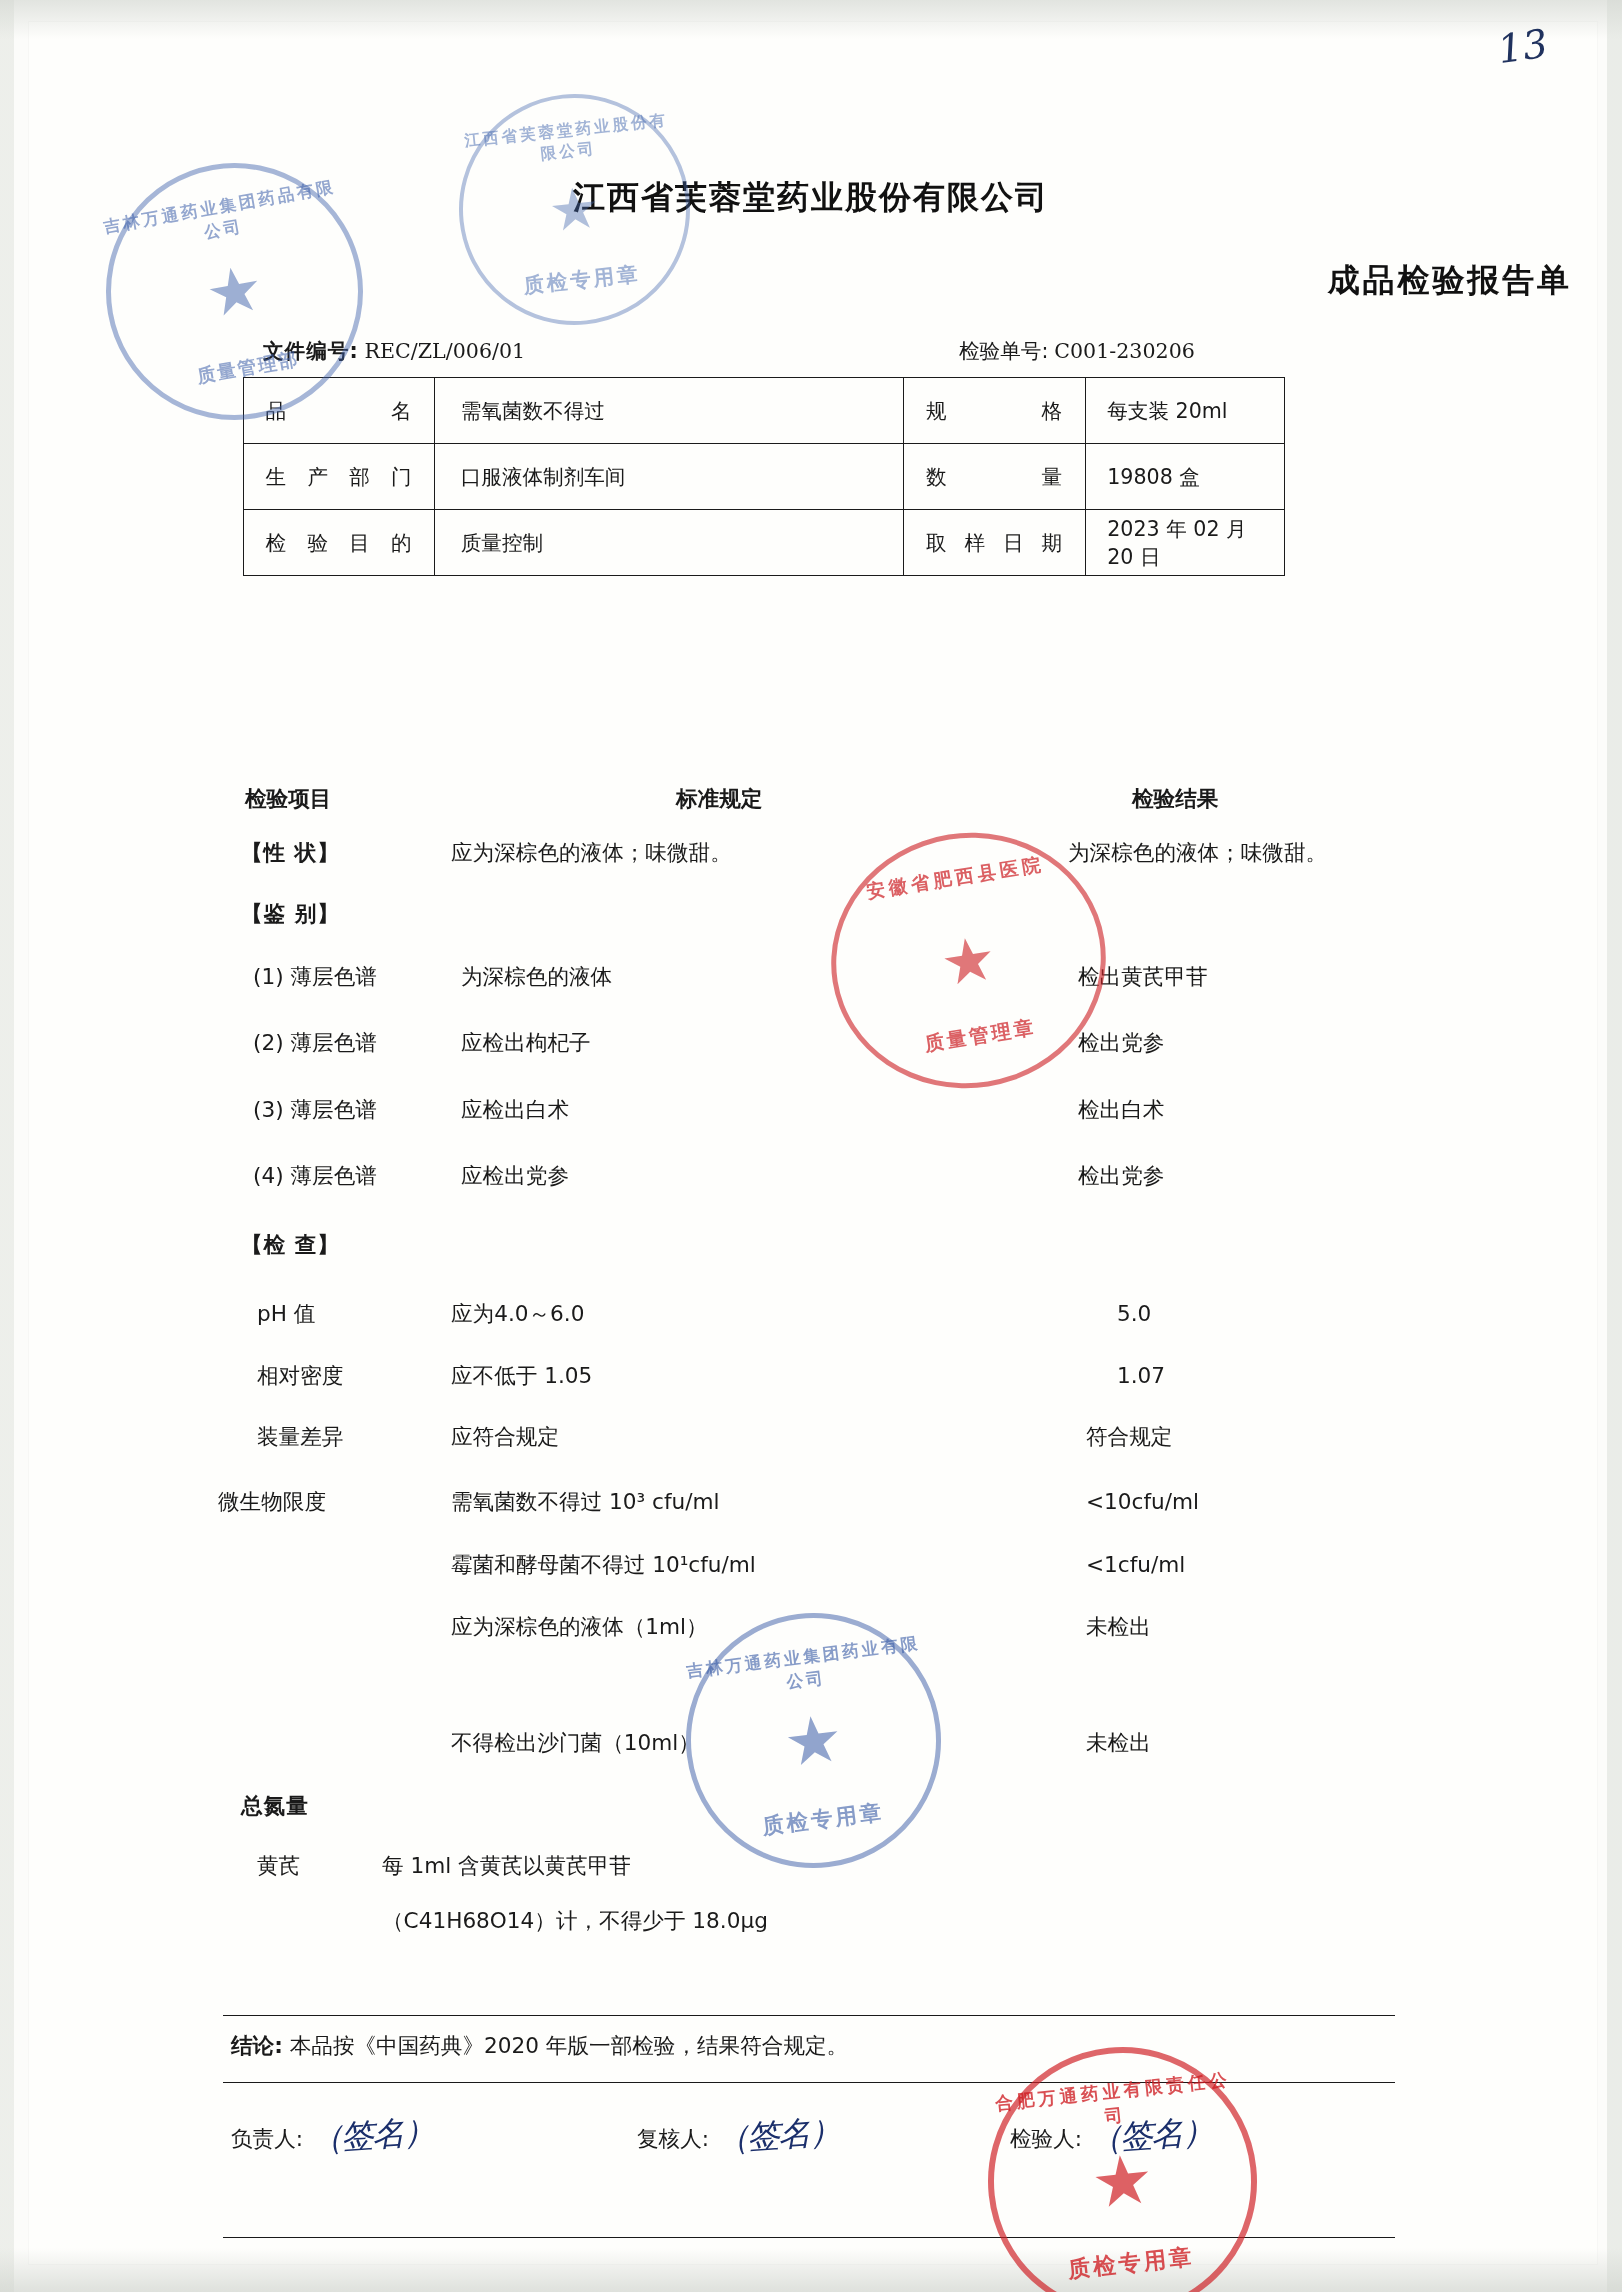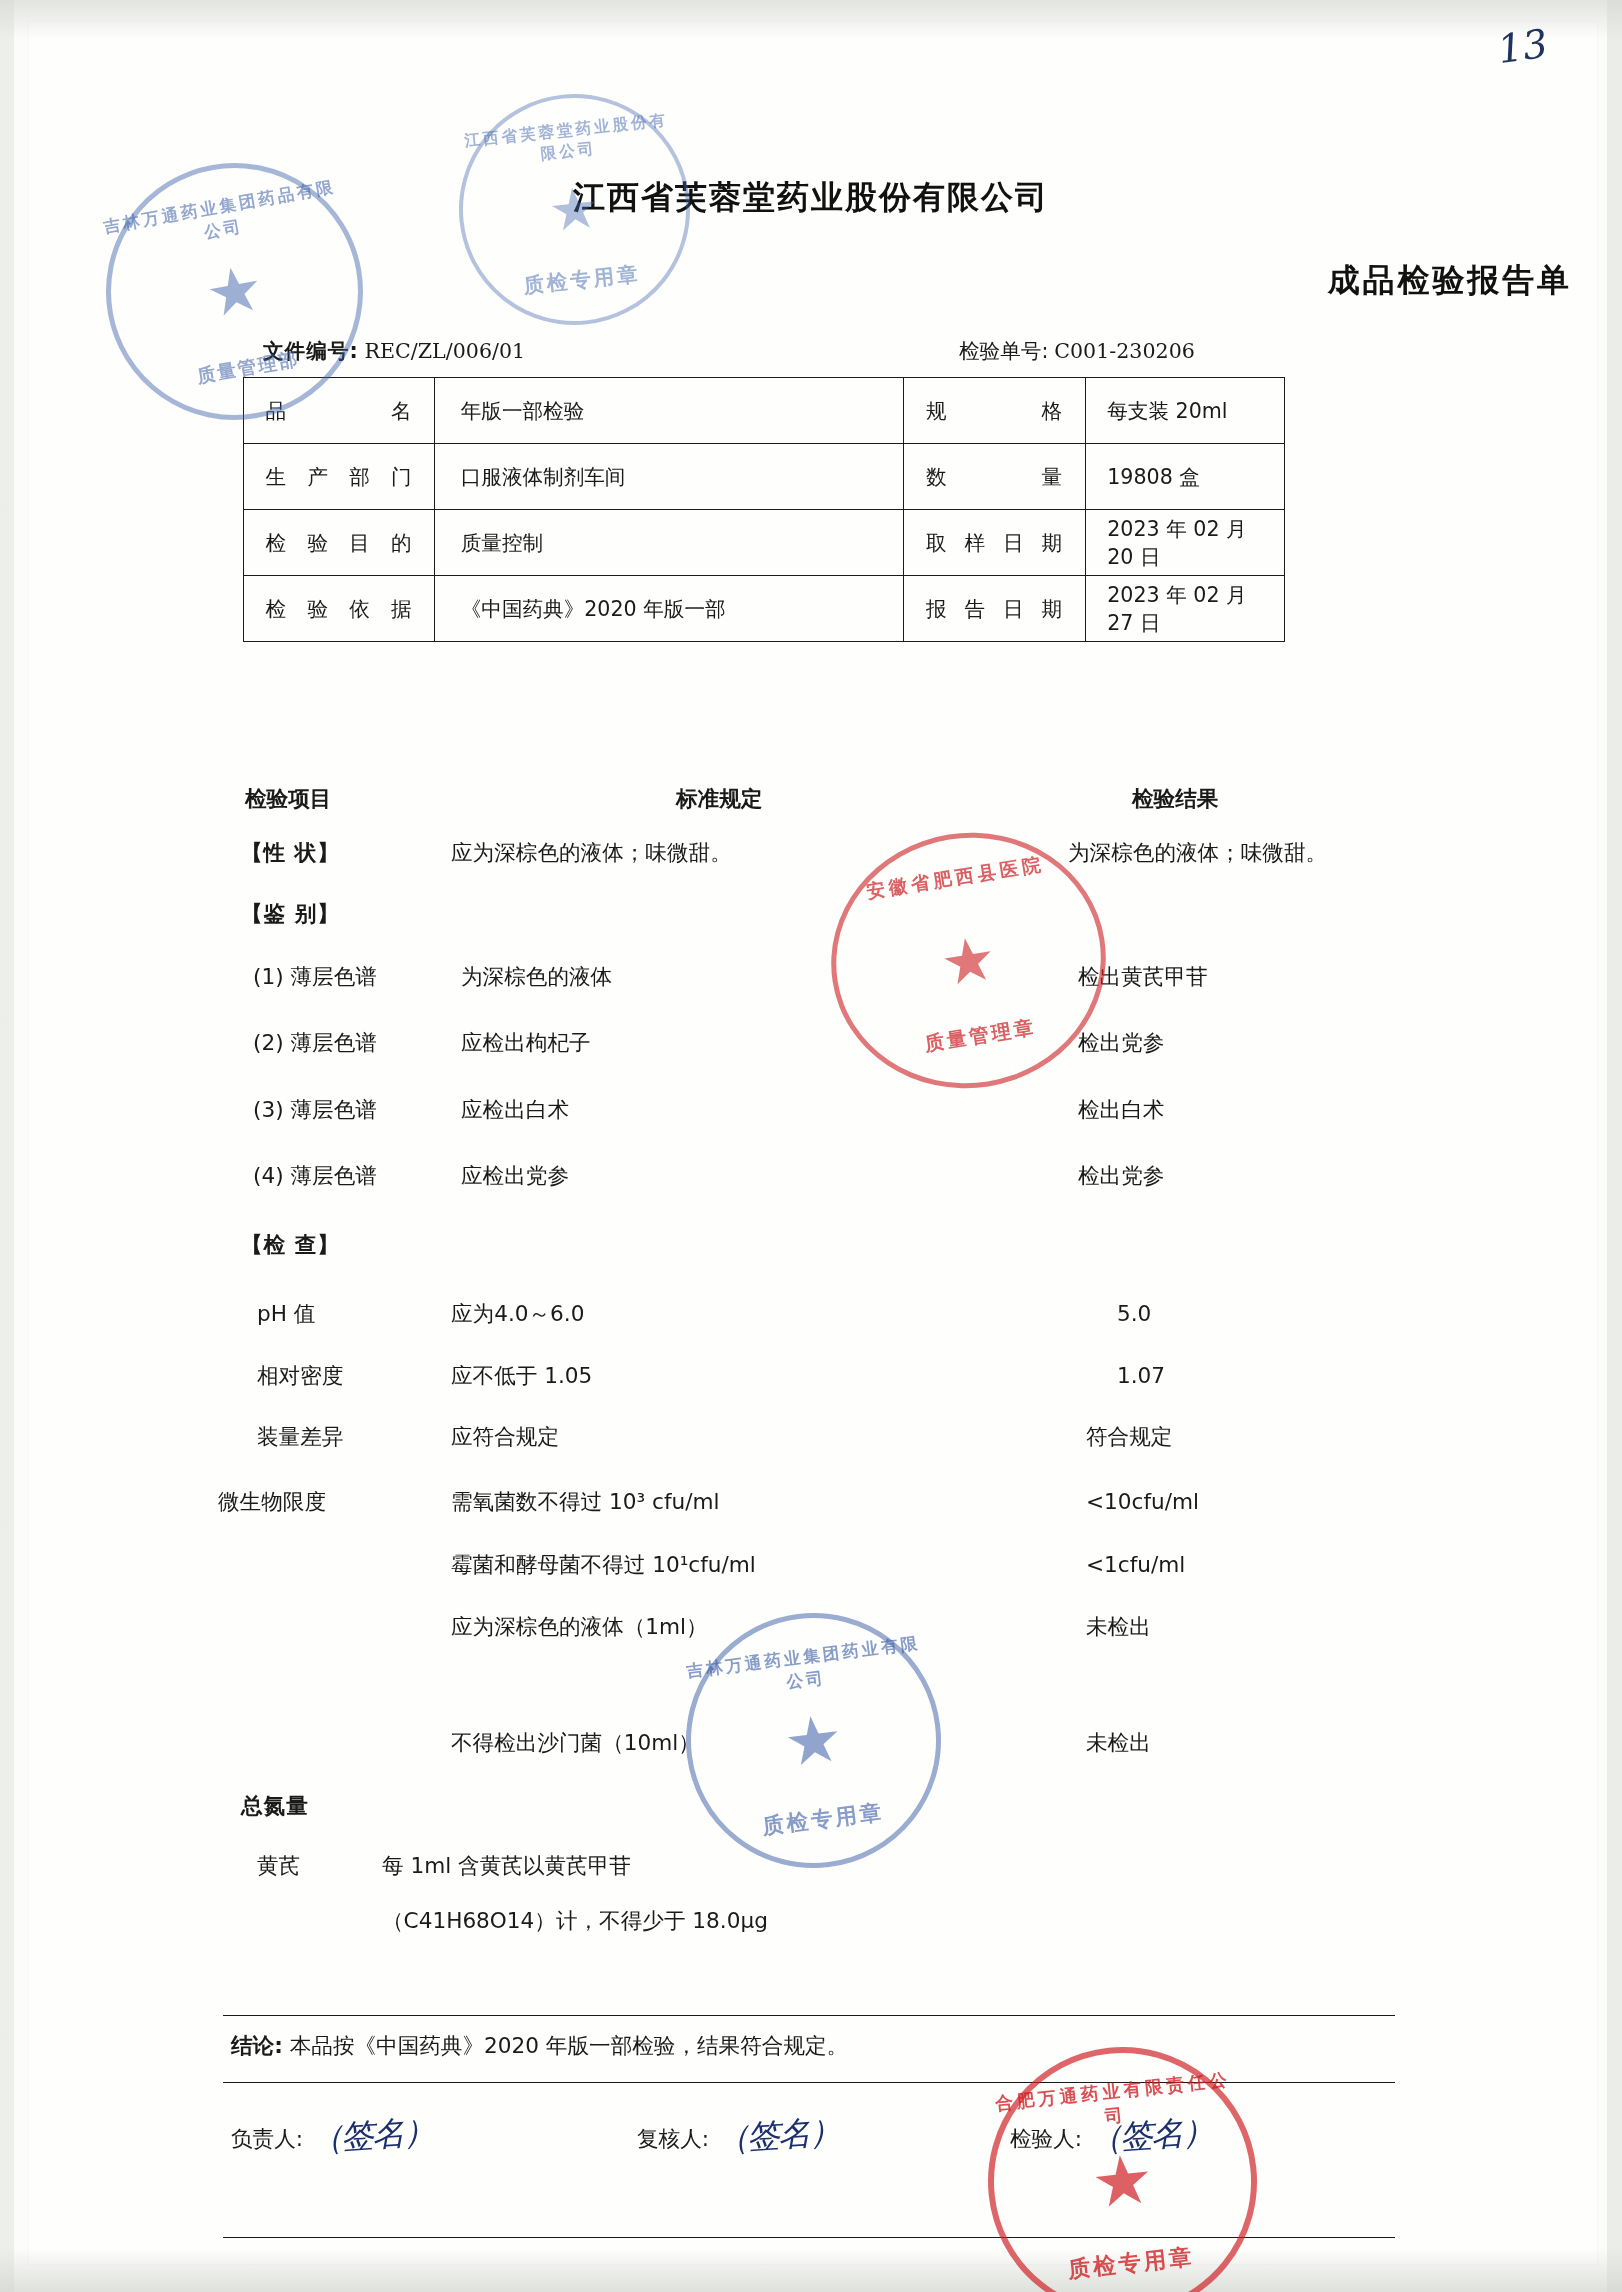--- a/index.html
+++ b/index.html
@@ -287,42 +287,36 @@
     <b>文件编号:</b><span class="val">REC/ZL/006/01</span>
   </div>
   <div class="report-no">
     <span>检验单号:</span><span class="val">C001-230206</span>
   </div>
 
   <table class="info-table">
     <tbody>
       <tr>
         <td class="lab">品    名</td>
-        <td class="val">年版一部检验</td>
+        <td class="val">需氧菌数不得过</td>
         <td class="lab2">规    格</td>
         <td class="val2">每支装 20ml</td>
       </tr>
       <tr>
         <td class="lab">生产部门</td>
         <td class="val">口服液体制剂车间</td>
         <td class="lab2">数    量</td>
         <td class="val2">19808 盒</td>
       </tr>
       <tr>
         <td class="lab">检验目的</td>
         <td class="val">质量控制</td>
         <td class="lab2">取样日期</td>
         <td class="val2">2023 年 02 月 20 日</td>
       </tr>
-      <tr>
-        <td class="lab">检验依据</td>
-        <td class="val">《中国药典》2020 年版一部</td>
-        <td class="lab2">报告日期</td>
-        <td class="val2">2023 年 02 月 27 日</td>
-      </tr>
     </tbody>
   </table>
 
   <div class="col-heads">
     <span class="h1">检验项目</span>
     <span class="h2">标准规定</span>
     <span class="h3">检验结果</span>
   </div>
 
   <div class="row" style="top:839px">

